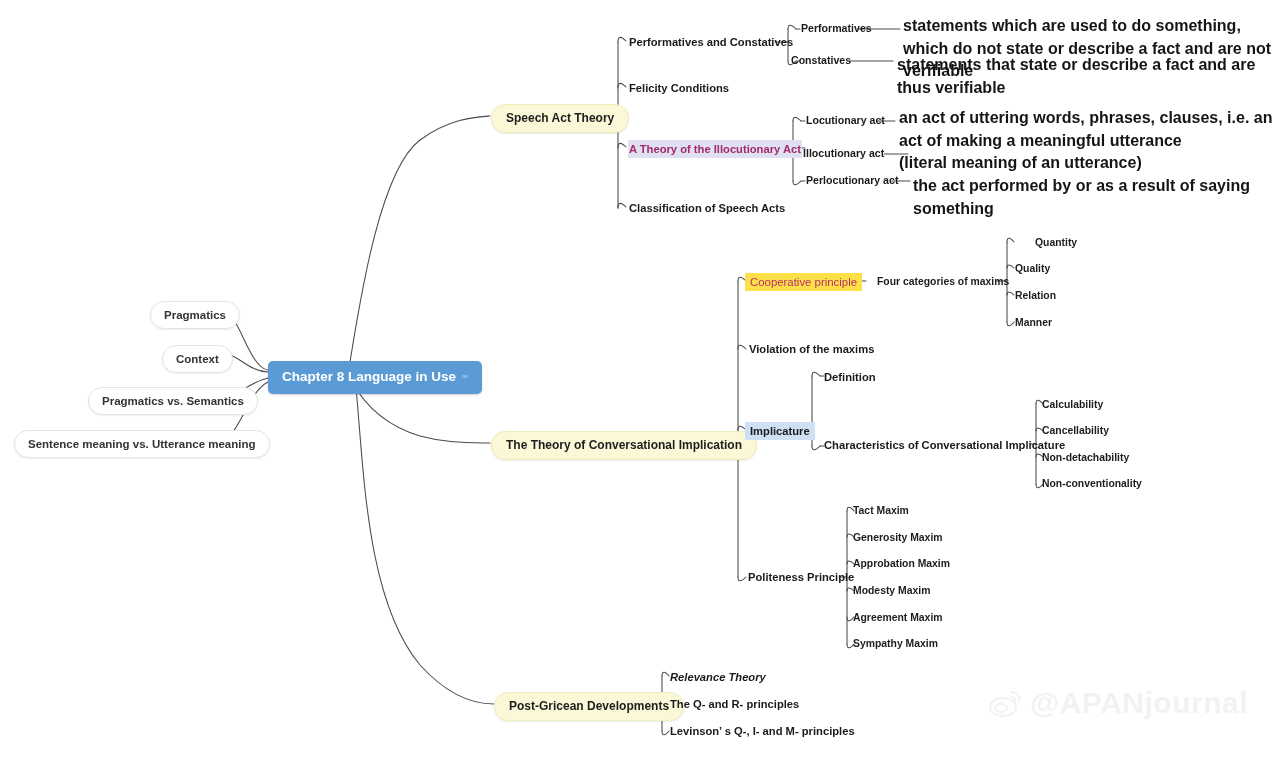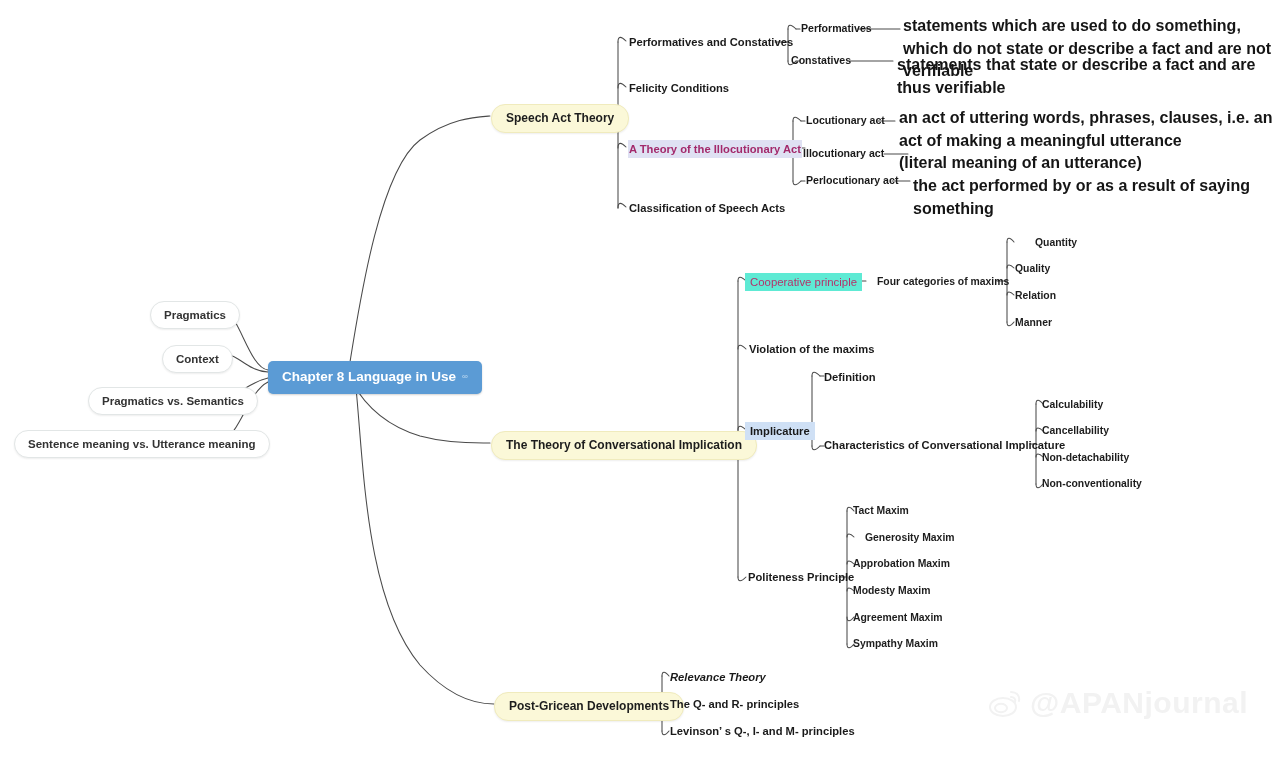--- a/index.html
+++ b/index.html
@@ -99,21 +99,21 @@
   
   .hl-lavender {
     background: #dfe1f3;
     color: #a3296b;
     font-weight: bold;
     font-size: 11.2px;
     padding: 2px 1px;
     text-align: center;
   }
   .hl-blue-magenta {
-    background: #5eead4;
+    background: #fde047;
     color: #b5316a;
     font-weight: normal;
     font-size: 11.4px;
     padding: 2px 5px;
   }
   .hl-blue-dark {
     background: #cfe0f5;
     color: #1a1a1a;
     font-weight: bold;
     font-size: 11.2px;
@@ -278,21 +278,21 @@
   <div class="node hl-blue-dark" style="left:745px; top:422px;">Implicature</div>
   <div class="node txt" style="left:824px; top:370px;">Definition</div>
   <div class="node txt" style="left:824px; top:438px;">Characteristics of Conversational Implicature</div>
   <div class="node txt-reg" style="left:1042px; top:398px;">Calculability</div>
   <div class="node txt-reg" style="left:1042px; top:424px;">Cancellability</div>
   <div class="node txt-reg" style="left:1042px; top:451px;">Non-detachability</div>
   <div class="node txt-reg" style="left:1042px; top:477px;">Non-conventionality</div>
 
   <div class="node txt" style="left:748px; top:570px;">Politeness Principle</div>
   <div class="node txt-reg" style="left:853px; top:504px;">Tact Maxim</div>
-  <div class="node txt-reg" style="left:853px; top:531px;margin-left:12px;">Generosity Maxim</div>
+  <div class="node txt-reg" style="left:853px; top:531px;">Generosity Maxim</div>
   <div class="node txt-reg" style="left:853px; top:557px;">Approbation Maxim</div>
   <div class="node txt-reg" style="left:853px; top:584px;">Modesty Maxim</div>
   <div class="node txt-reg" style="left:853px; top:611px;">Agreement Maxim</div>
   <div class="node txt-reg" style="left:853px; top:637px;">Sympathy Maxim</div>
 
   <div class="node pill-yellow" style="left:494px; top:692px;">Post-Gricean Developments</div>
   <div class="node txt" style="left:670px; top:670px;font-style:italic;">Relevance Theory</div>
   <div class="node txt" style="left:670px; top:697px;">The Q- and R- principles</div>
   <div class="node txt" style="left:670px; top:724px;">Levinson’ s Q-, I- and M- principles</div>
 

